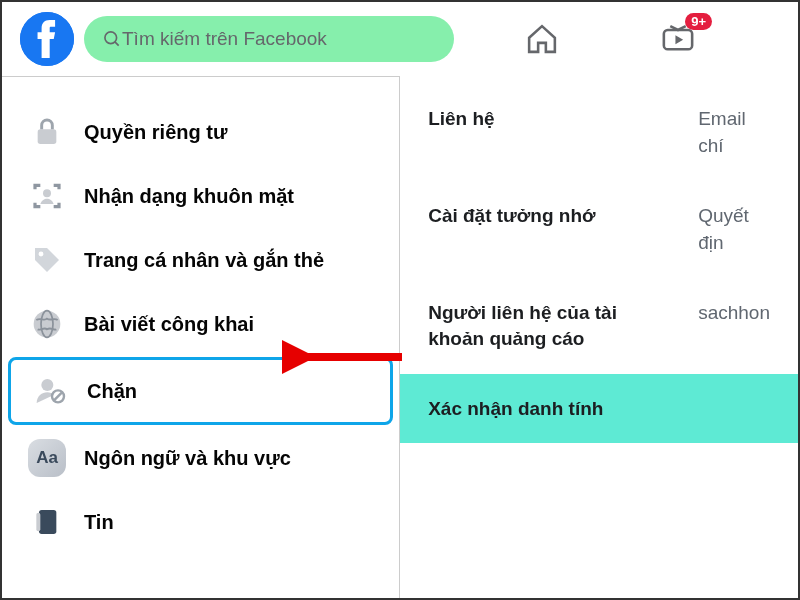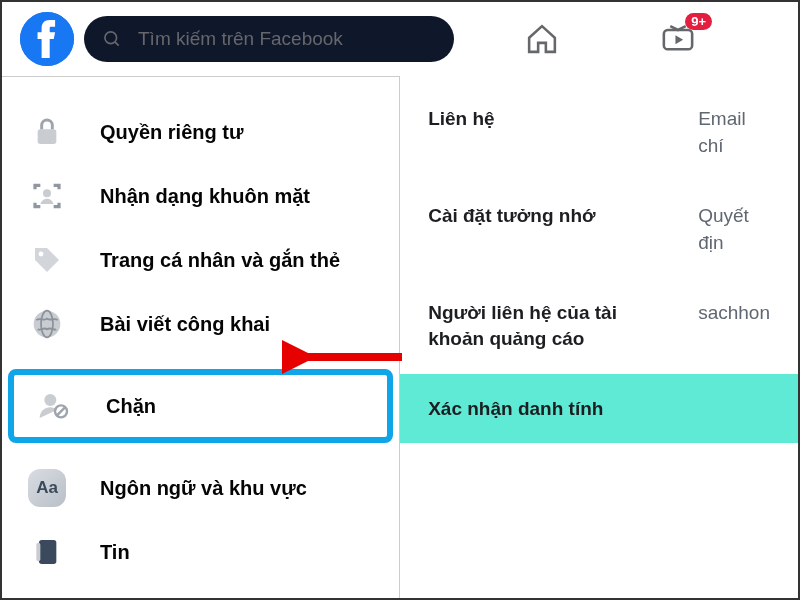--- a/index.html
+++ b/index.html
@@ -26,25 +26,25 @@
     display: flex;
     align-items: center;
     justify-content: center;
     flex-shrink: 0;
     cursor: pointer;
   }
   .fb-logo svg { width: 54px; height: 54px; }
   .search {
     display: flex;
     align-items: center;
-    background: #0f172a;
+    background: #86efac;
     border-radius: 50px;
     padding: 12px 18px;
     width: 370px;
-    gap: 16px;
+    gap: 0;
     cursor: text;
   }
   .search-icon { color: #65676b; display:flex; align-items:center; }
   .search-input {
     border: none;
     background: transparent;
     outline: none;
     font-size: 19px;
     color: #65676b;
     width: 100%;
@@ -80,29 +80,29 @@
   .sidebar {
     width: 405px;
     border-top: 1px solid #ccc;
     border-right: 1px solid #ccc;
     padding-top: 22px;
     height: 530px;
   }
   .sb-item {
     display: flex;
     align-items: center;
-    gap: 34px;
+    gap: 18px;
     padding: 12px 20px;
     cursor: pointer;
     margin: 2px 6px;
     border-radius: 8px;
   }
   .sb-item.highlighted {
-    border: 6px solid #0ea5e9;
-    margin: 14px 6px;
+    border: 3px solid #0ea5e9;
+    margin: 2px 6px;
   }
   .sb-icon {
     width: 38px;
     height: 38px;
     display: flex;
     align-items: center;
     justify-content: center;
     flex-shrink: 0;
   }
   .sb-label {

